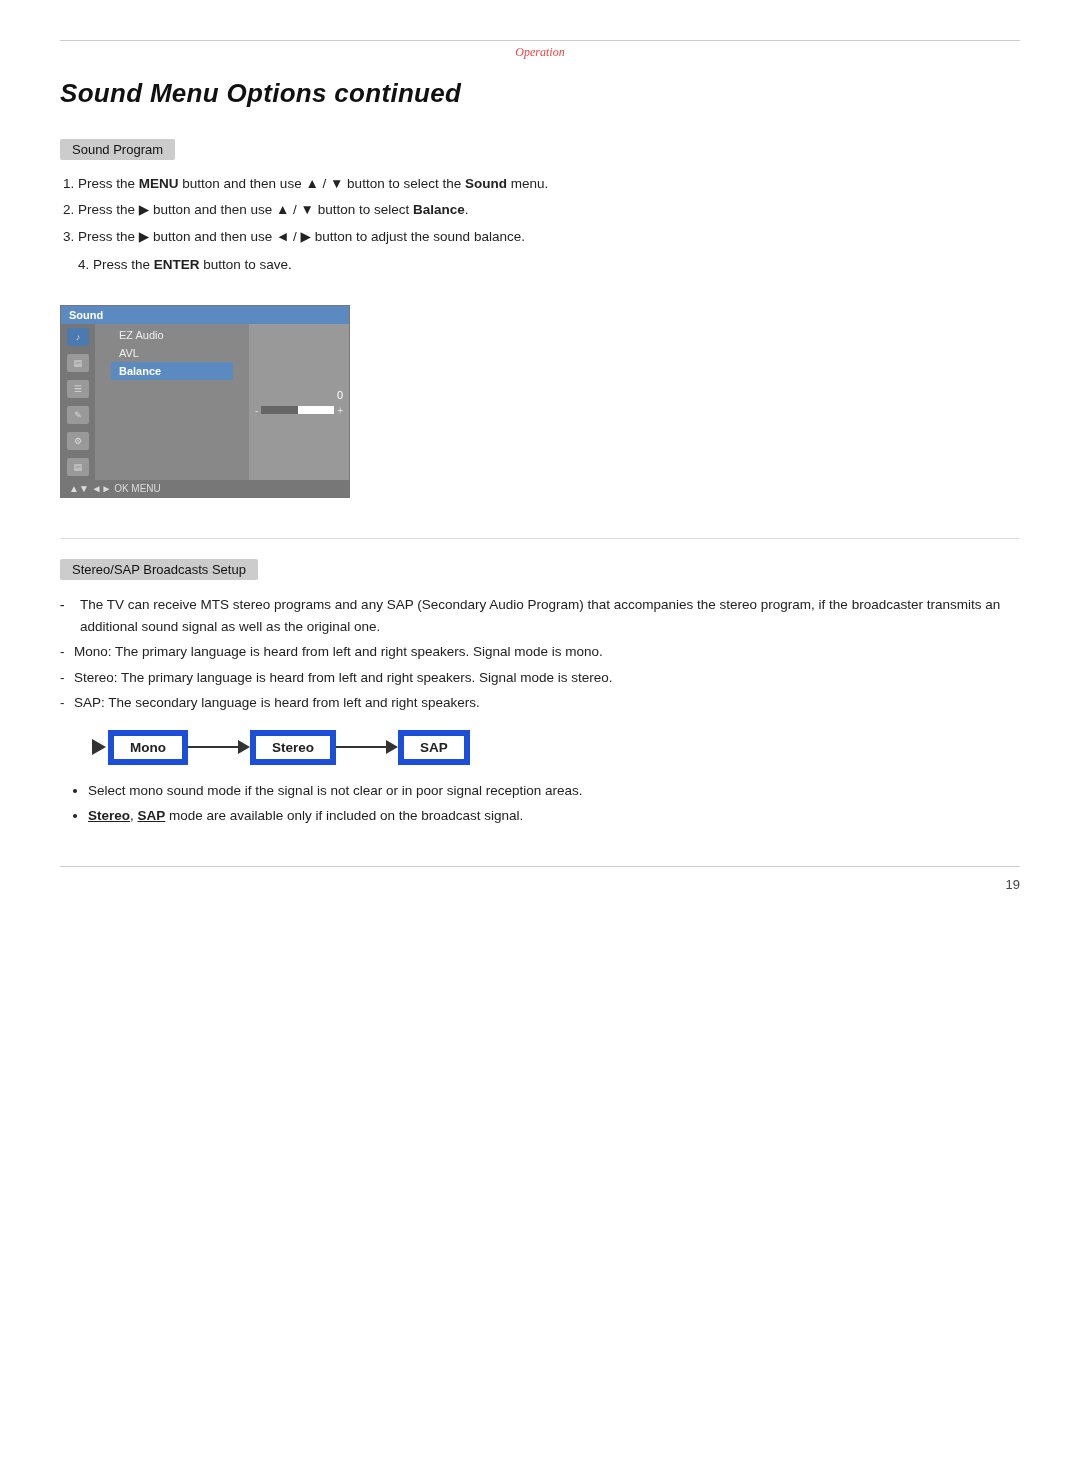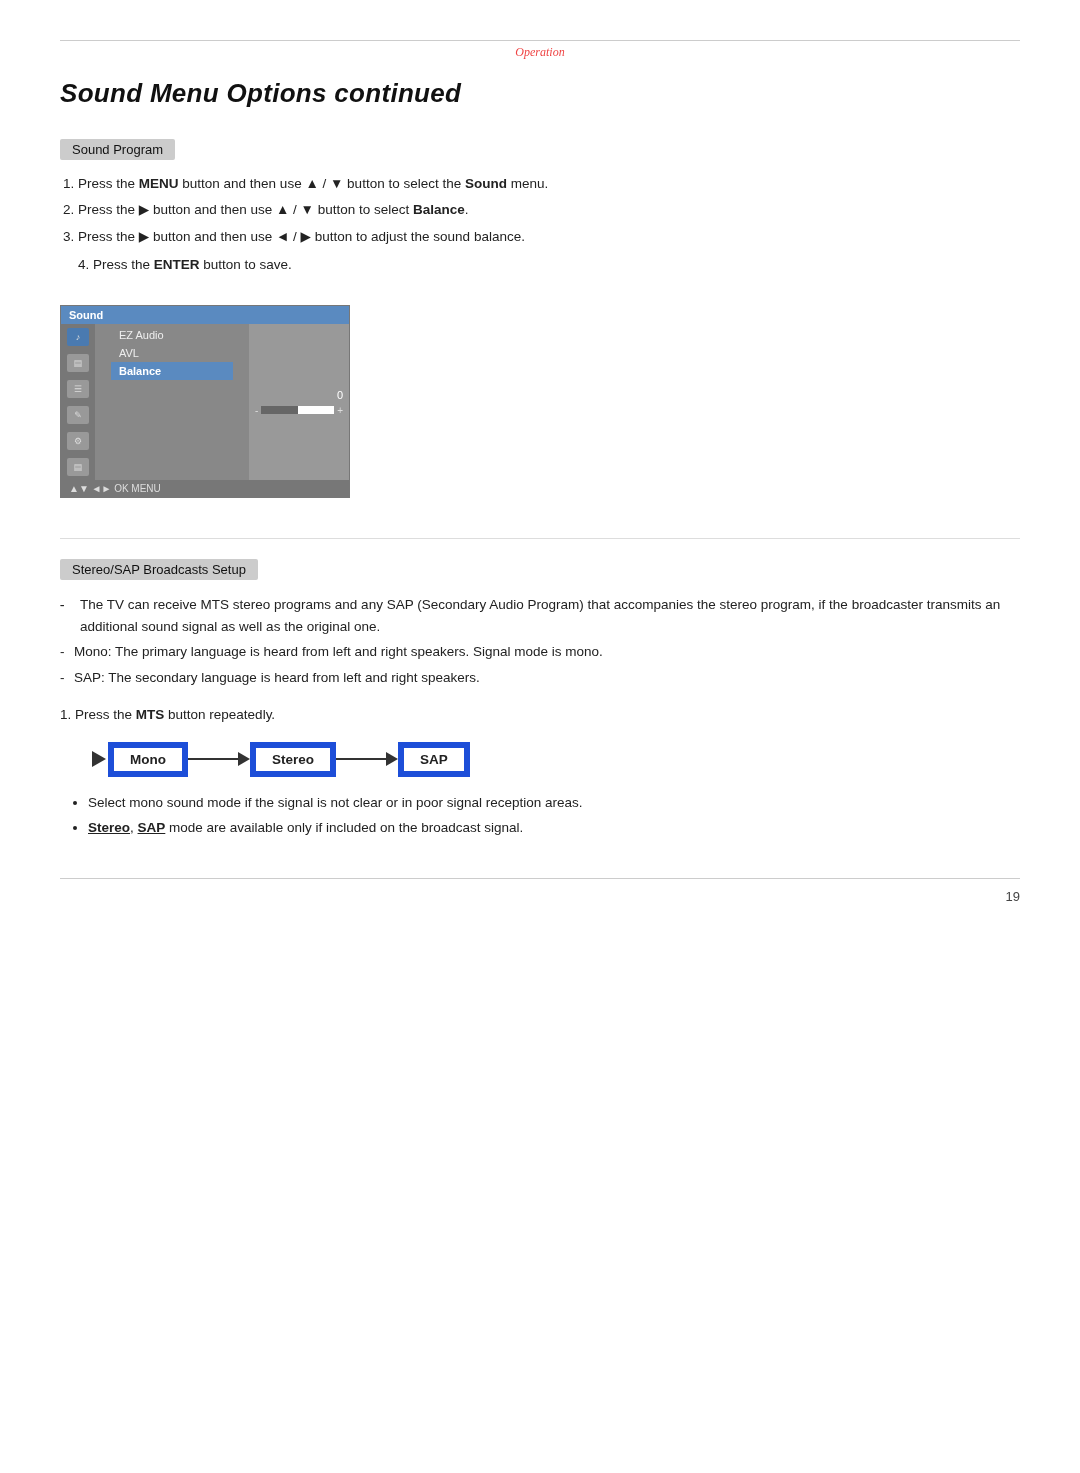--- a/index.html
+++ b/index.html
@@ -427,27 +427,27 @@
     <div class="stereo-sap-text">
       <ul class="bullet-list">
         <li style="padding-left:20px; position:relative;">
           <span style="position:absolute;left:0;">-</span>
           <span>The TV can receive MTS stereo programs and any SAP (Secondary Audio Program) that accompanies the stereo program, if the broadcaster transmits an additional sound signal as well as the original one.</span>
         </li>
         <li>
           Mono: The primary language is heard from left and right speakers. Signal mode is mono.
         </li>
         <li>
+          Stereo: The primary language is heard from left and right speakers. Signal mode is stereo.
+        </li>
+        <li>
           SAP: The secondary language is heard from left and right speakers.
         </li>
       </ul>
 
-      <p style="margin-top:16px; margin-bottom:6px; font-size:13.5px;">
-        1. Press the <span class="bold">MTS</span> button repeatedly.
-      </p>
 
       <div class="mts-diagram">
         <div class="mts-arrow-start">
           <div class="arrow-right"></div>
         </div>
         <div class="mts-box">Mono</div>
         <div class="mts-arrow-line">
           <div class="mts-line"></div>
           <div class="mts-arrowhead"></div>
         </div>

